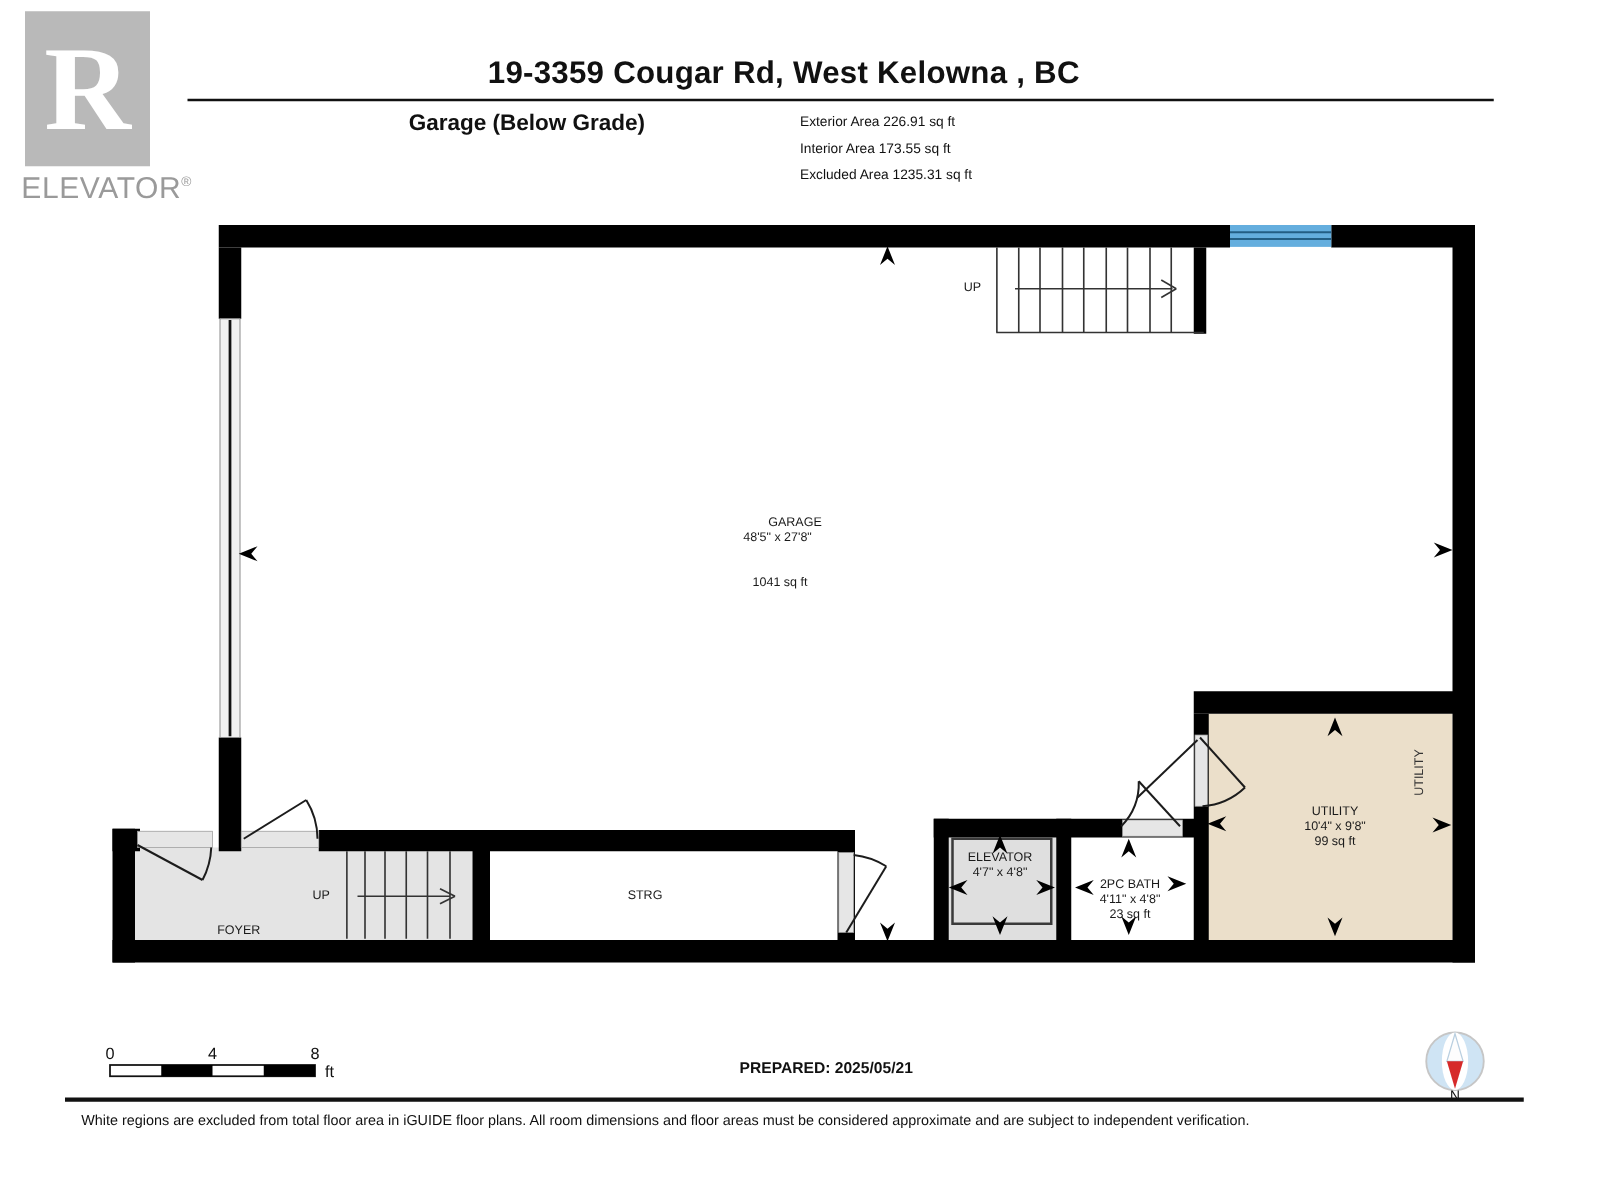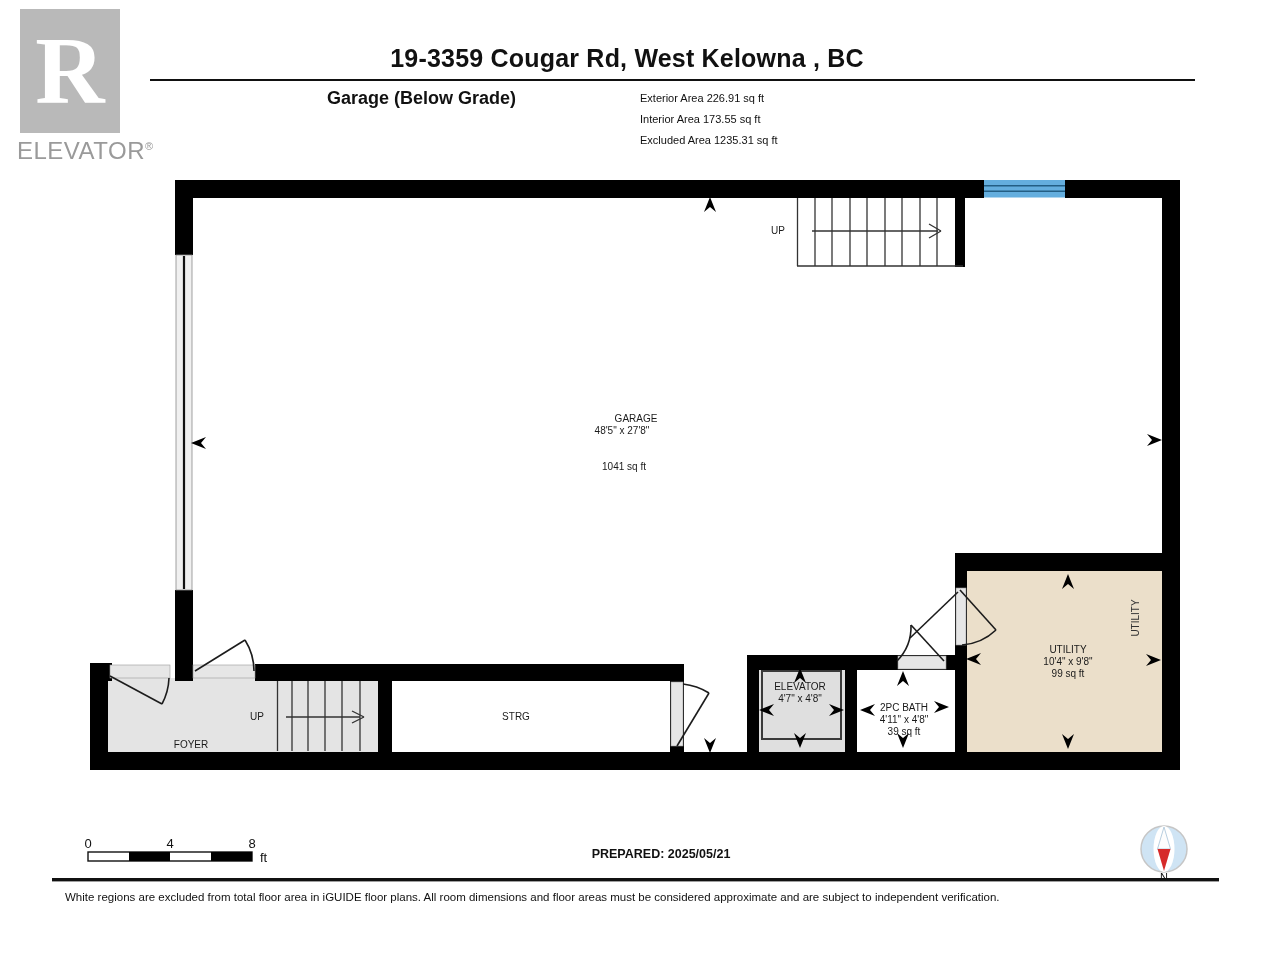--- a/index.html
+++ b/index.html
@@ -178,21 +178,21 @@
 <div class="lbl" style="left:191px;top:717px;margin-top:28px;">FOYER</div>
 <div class="lbl" style="left:257px;top:717px;">UP</div>
 <div class="lbl" style="left:516px;top:717px;">STRG</div>
 <div class="lbl" style="left:778px;top:231px;">UP</div>
 
 <div class="lbl" style="left:800px;top:687px;">ELEVATOR</div>
 <div class="lbl" style="left:800px;top:699px;">4'7" x 4'8"</div>
 
 <div class="lbl" style="left:904px;top:708px;">2PC BATH</div>
 <div class="lbl" style="left:904px;top:720px;">4'11" x 4'8"</div>
-<div class="lbl" style="left:904px;top:732px;">39 sq ft</div>
+<div class="lbl" style="left:904px;top:732px;">23 sq ft</div>
 
 <div class="lbl" style="left:1068px;top:650px;">UTILITY</div>
 <div class="lbl" style="left:1068px;top:662px;">10'4" x 9'8"</div>
 <div class="lbl" style="left:1068px;top:674px;">99 sq ft</div>
 <div class="lbl rot" style="left:1136px;top:618px;">UTILITY</div>
 
 <div class="scalelbl" style="left:88px;top:843px;">0</div>
 <div class="scalelbl" style="left:170px;top:843px;">4</div>
 <div class="scalelbl" style="left:252px;top:843px;">8</div>
 <div class="ftlbl" style="left:260px;top:857px;">ft</div>

